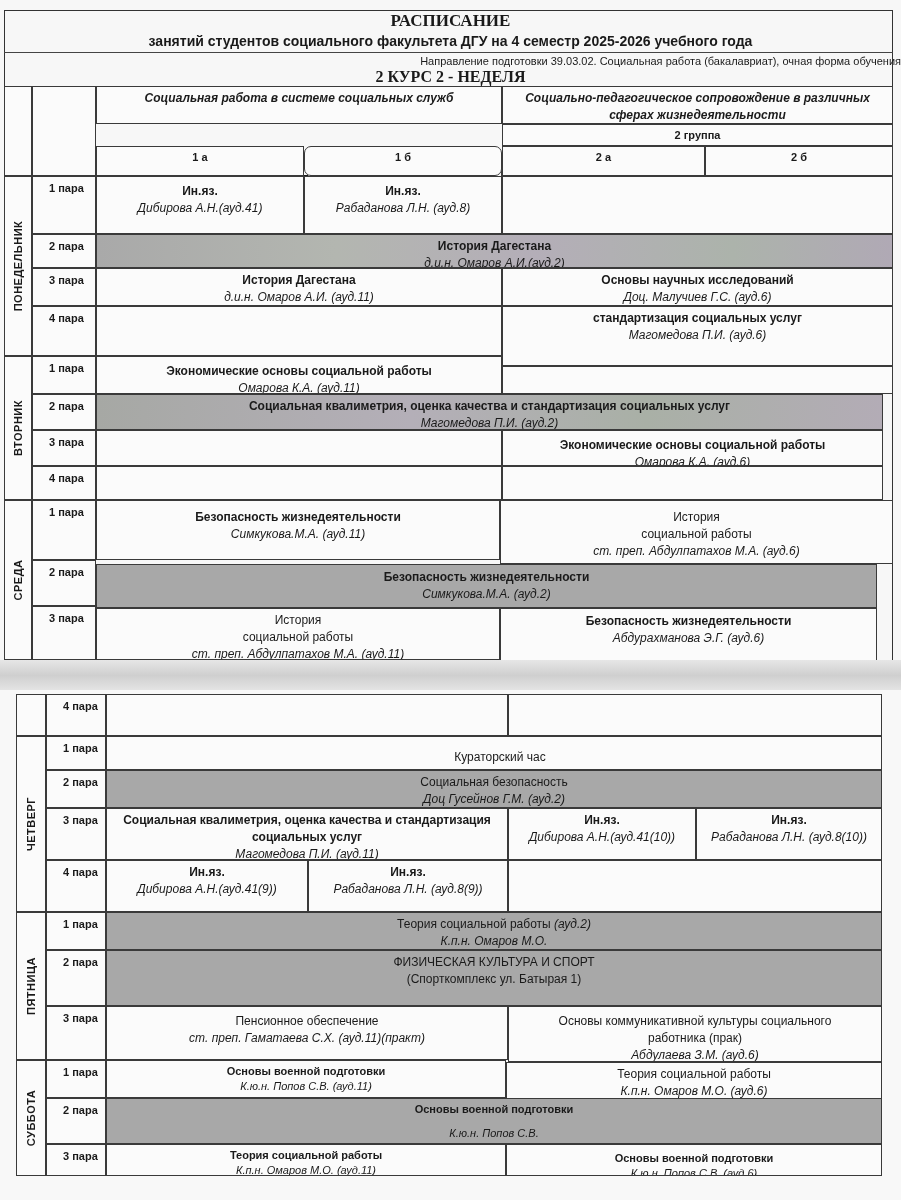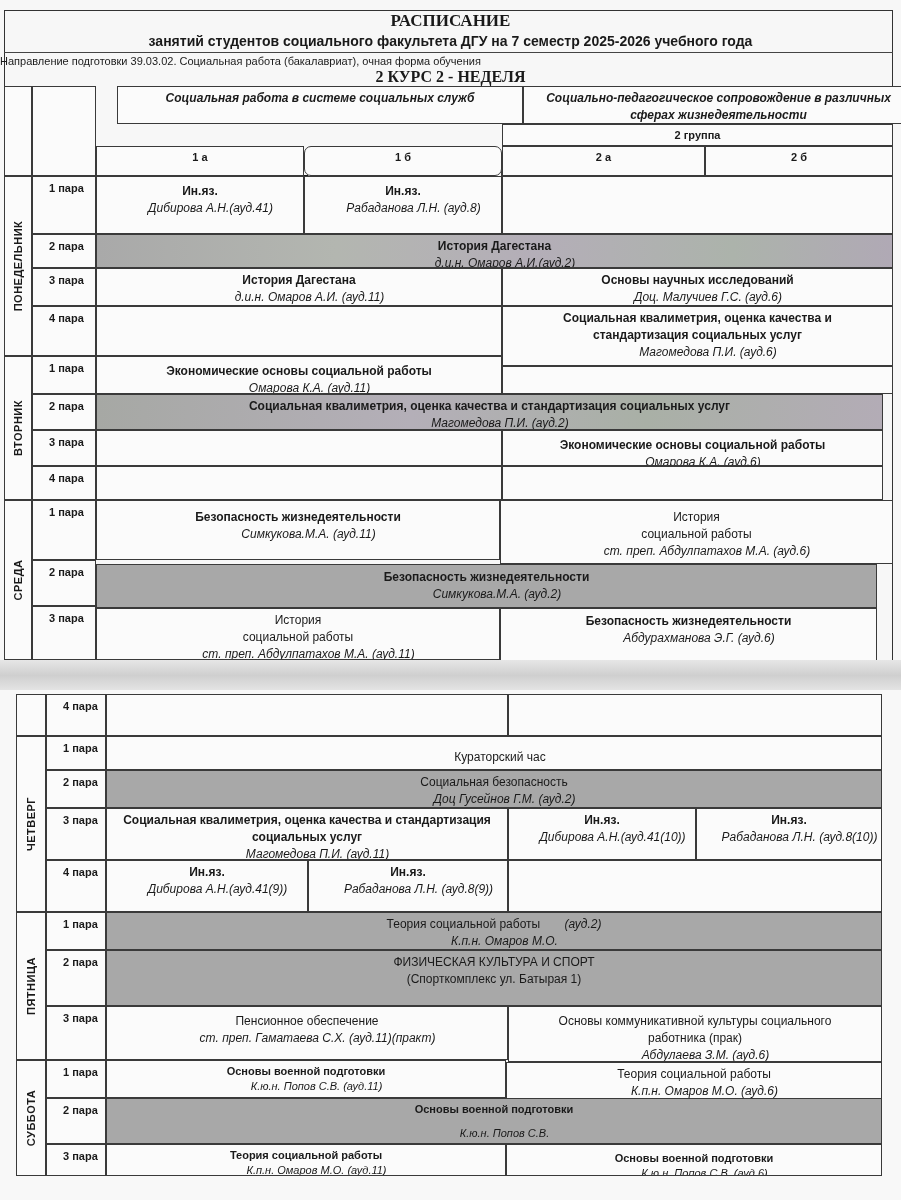--- a/index.html
+++ b/index.html
@@ -19,43 +19,43 @@
   .cell {
     position: absolute; box-sizing: border-box; border: 1px solid #3a3a3a;
     text-align: center; font-size: 12px; line-height: 17px; overflow: hidden;
     display: flex; flex-direction: column; align-items: center; justify-content: flex-start;
     padding-top: 3px;
   }
   .gray { background: linear-gradient(90deg, #a9a9a9, #b3b6b0 30%, #b4aeb8 55%, #acb3ab 80%, #b0a9b5); }
   .gray2 { background: #a8a8a8; }
   .white { background: #fbfbfb; }
   .b { font-weight: bold; }
-  .i { font-style: italic; margin-left: 21px; }
+  .i { font-style: italic; }
   .hdr-title { position: absolute; left: 0; width: 901px; text-align: center; font-family: "Liberation Serif", serif; font-weight: bold; }
   .hdr-sub { position: absolute; left: 0; width: 901px; text-align: center; font-weight: bold; font-size: 14px; }
-  .hdr-dir { position: absolute; left: 0; width: 901px; text-align: left; font-size: 11px; }
+  .hdr-dir { position: absolute; left: 0; width: 901px; text-align: right; font-size: 11px; }
   .para { font-weight: bold; font-size: 11px; align-items: flex-start; padding-left: 16px; }
   .day {
     position: absolute; box-sizing: border-box; border: 1px solid #3a3a3a;
   }
   .day span {
     position: absolute; left: 50%; top: 50%; transform: translate(-50%,-50%) rotate(-90deg);
     font-weight: bold; font-size: 11px; letter-spacing: 0.5px; white-space: nowrap;
   }
   .small { font-size: 11px; line-height: 15px; }
   .mid { justify-content: center; padding-top: 0; }
 </style>
 </head>
 <body>
 
 <div class="sheet sheet-top"></div>
 <div class="box" style="left:4px;top:10px;width:889px;height:655px;"></div>
 
 <div class="hdr-title" style="top:11px;font-size:17px;">РАСПИСАНИЕ</div>
-<div class="hdr-sub" style="top:33px;">занятий  студентов социального факультета ДГУ на 7 семестр 2025-2026 учебного года</div>
+<div class="hdr-sub" style="top:33px;">занятий  студентов социального факультета ДГУ на 4 семестр 2025-2026 учебного года</div>
 <div style="position:absolute;left:4px;top:52px;width:889px;border-top:1px solid #444;"></div>
 <div class="hdr-dir" style="top:55px;">Направление подготовки 39.03.02. Социальная работа (бакалавриат), очная форма обучения</div>
 <div class="hdr-title" style="top:68px;font-size:16px;">2 КУРС 2 - НЕДЕЛЯ</div>
 
 <div class="cell white" style="left:4px;top:86px;width:28px;height:90px;"></div>
 <div class="cell white" style="left:32px;top:86px;width:64px;height:90px;"></div>
 <div class="cell white b i" style="left:96px;top:86px;width:406px;height:38px;">
     <span>Социальная работа в системе социальных служб</span>
   </div>
 <div class="cell white b i" style="left:502px;top:86px;width:391px;height:38px;">
@@ -113,21 +113,20 @@
 <div class="cell white" style="left:96px;top:268px;width:406px;height:38px;">
     <span class="b">История Дагестана</span>
     <span class="i">д.и.н. Омаров А.И. (ауд.11)</span>
   </div>
 <div class="cell white" style="left:502px;top:268px;width:391px;height:38px;">
     <span class="b">Основы научных исследований</span>
     <span class="i">Доц. Малучиев Г.С. (ауд.6)</span>
   </div>
 <div class="cell white" style="left:96px;top:306px;width:406px;height:50px;"></div>
 <div class="cell white" style="left:502px;top:306px;width:391px;height:60px;">
-    <span class="b">Социальная квалиметрия, оценка качества и</span>
     <span class="b">стандартизация социальных услуг</span>
     <span class="i">Магомедова П.И. (ауд.6)</span>
   </div>
 
 <div class="day white" style="left:4px;top:356px;width:28px;height:144px;">
     <span>ВТОРНИК</span>
   </div>
 <div class="cell white para" style="left:32px;top:356px;width:64px;height:38px;">
     <span>1 пара</span>
   </div>

